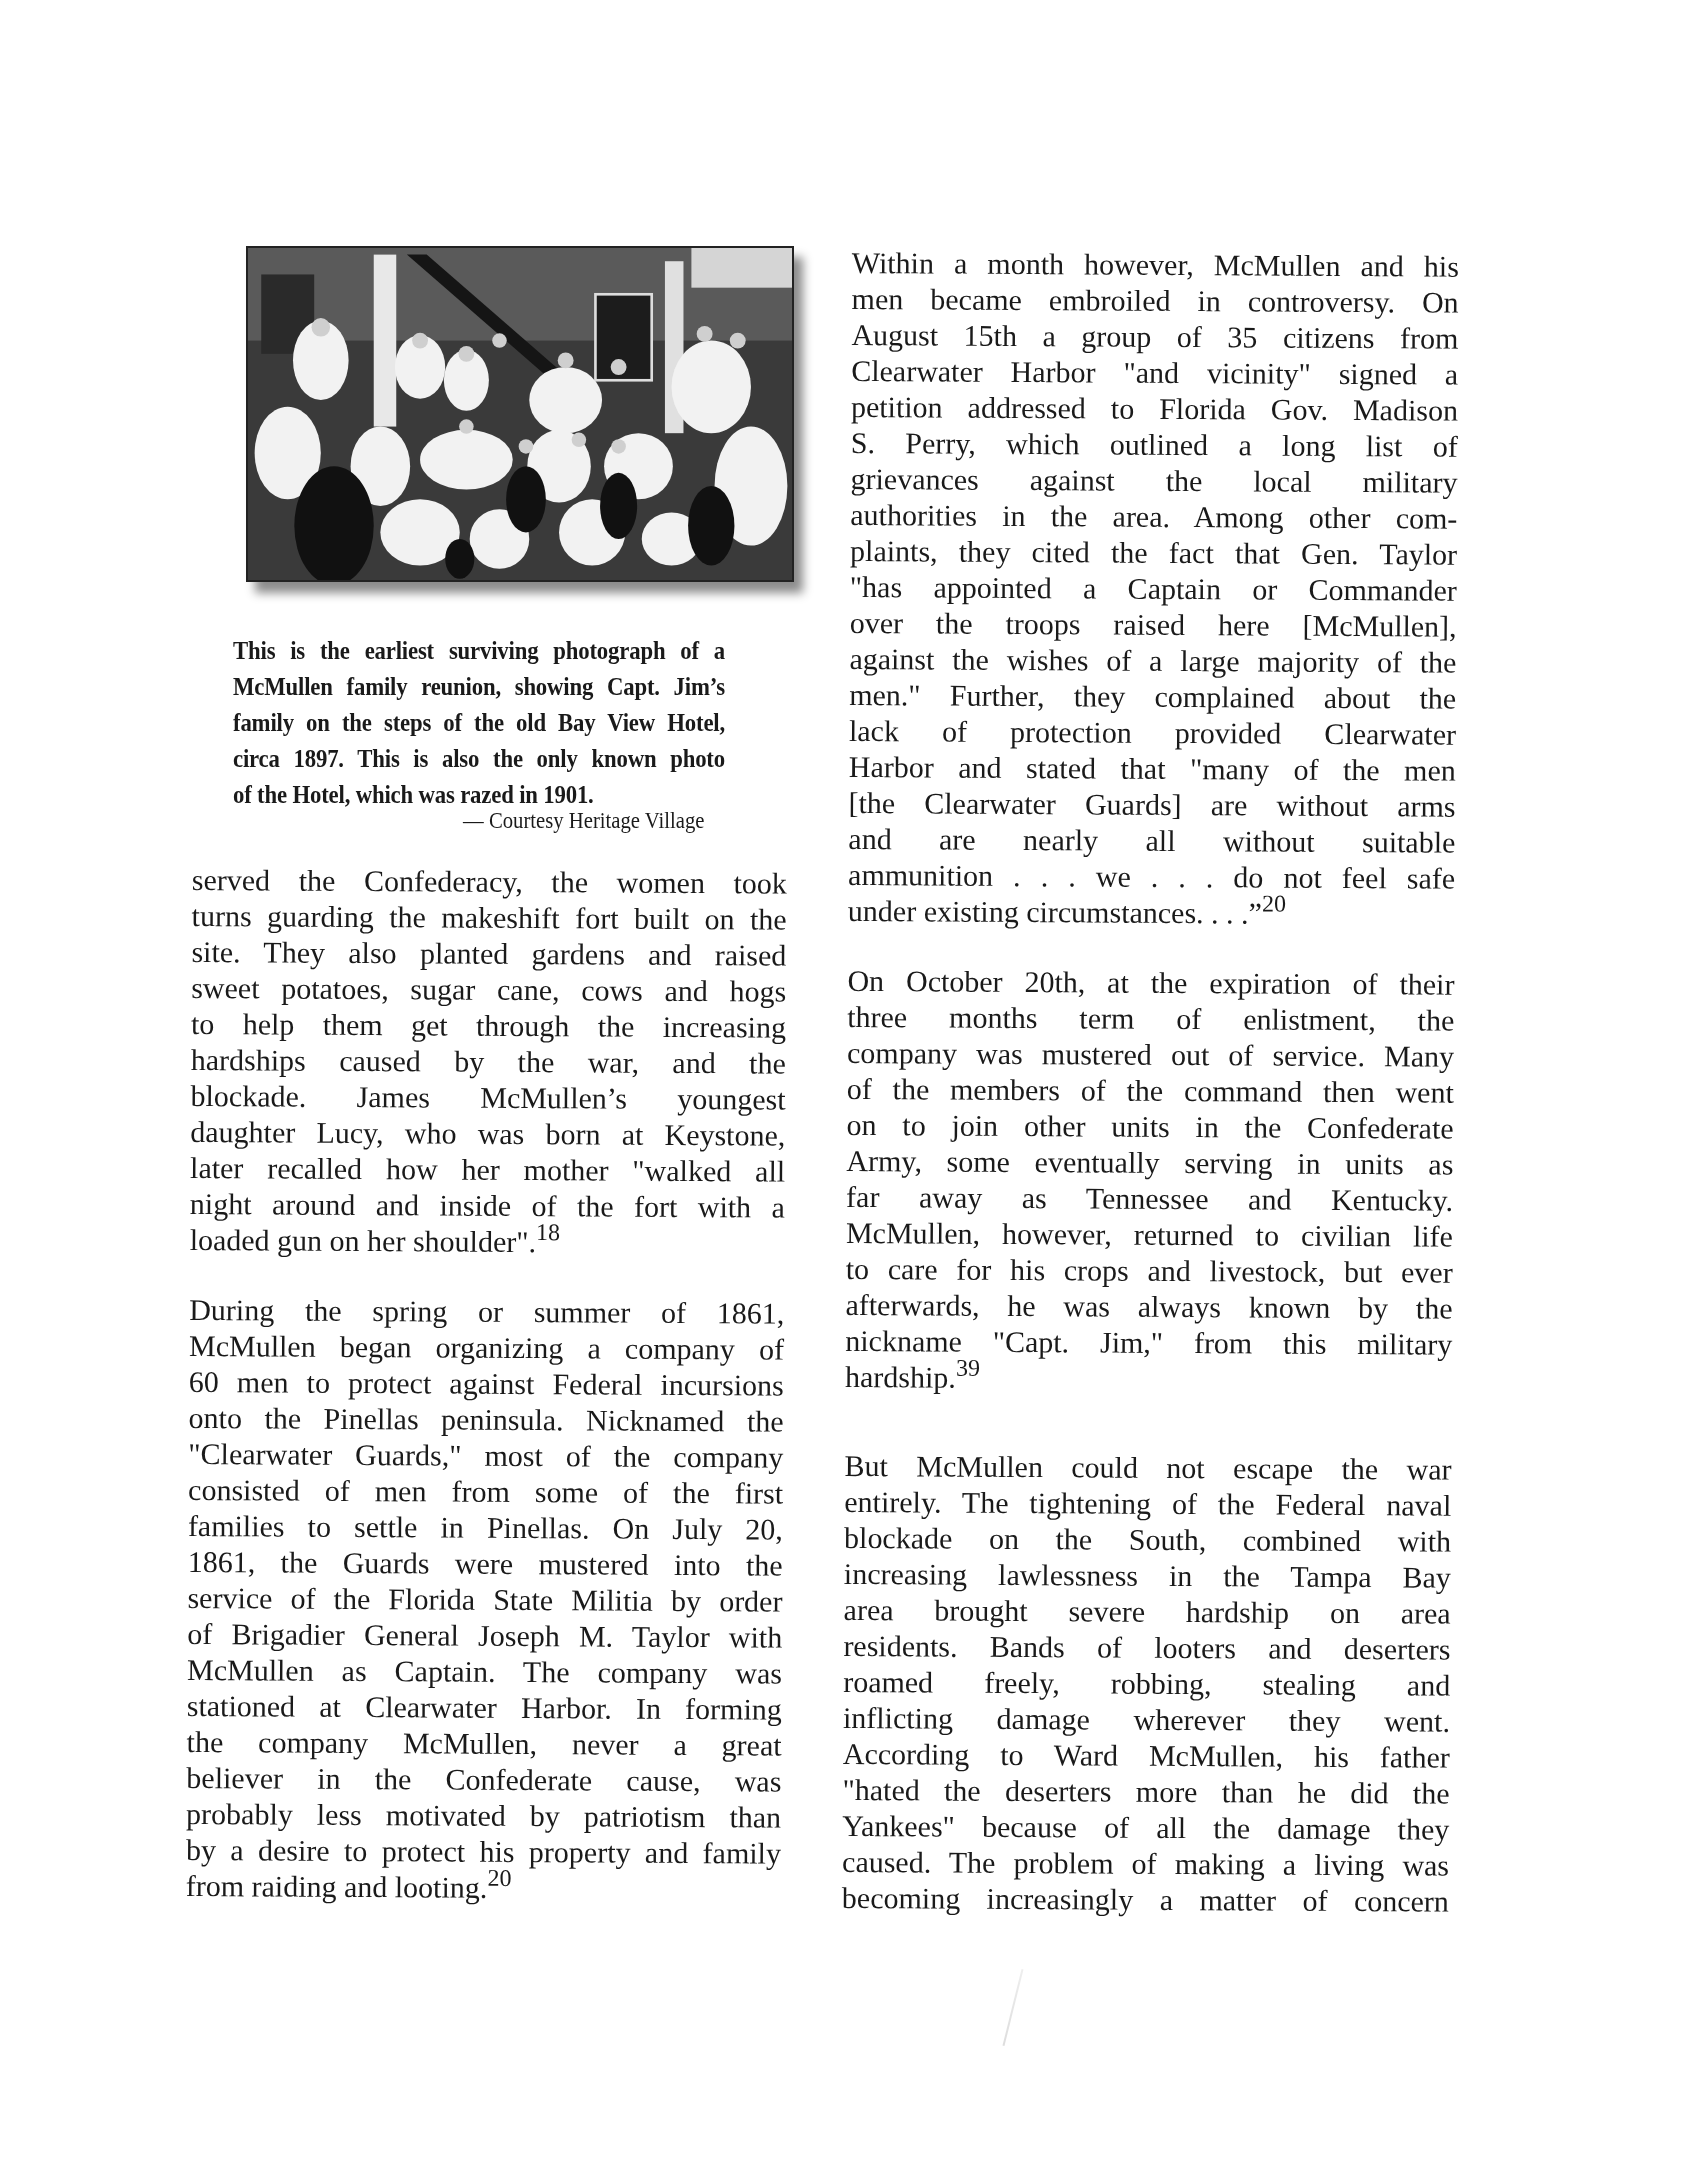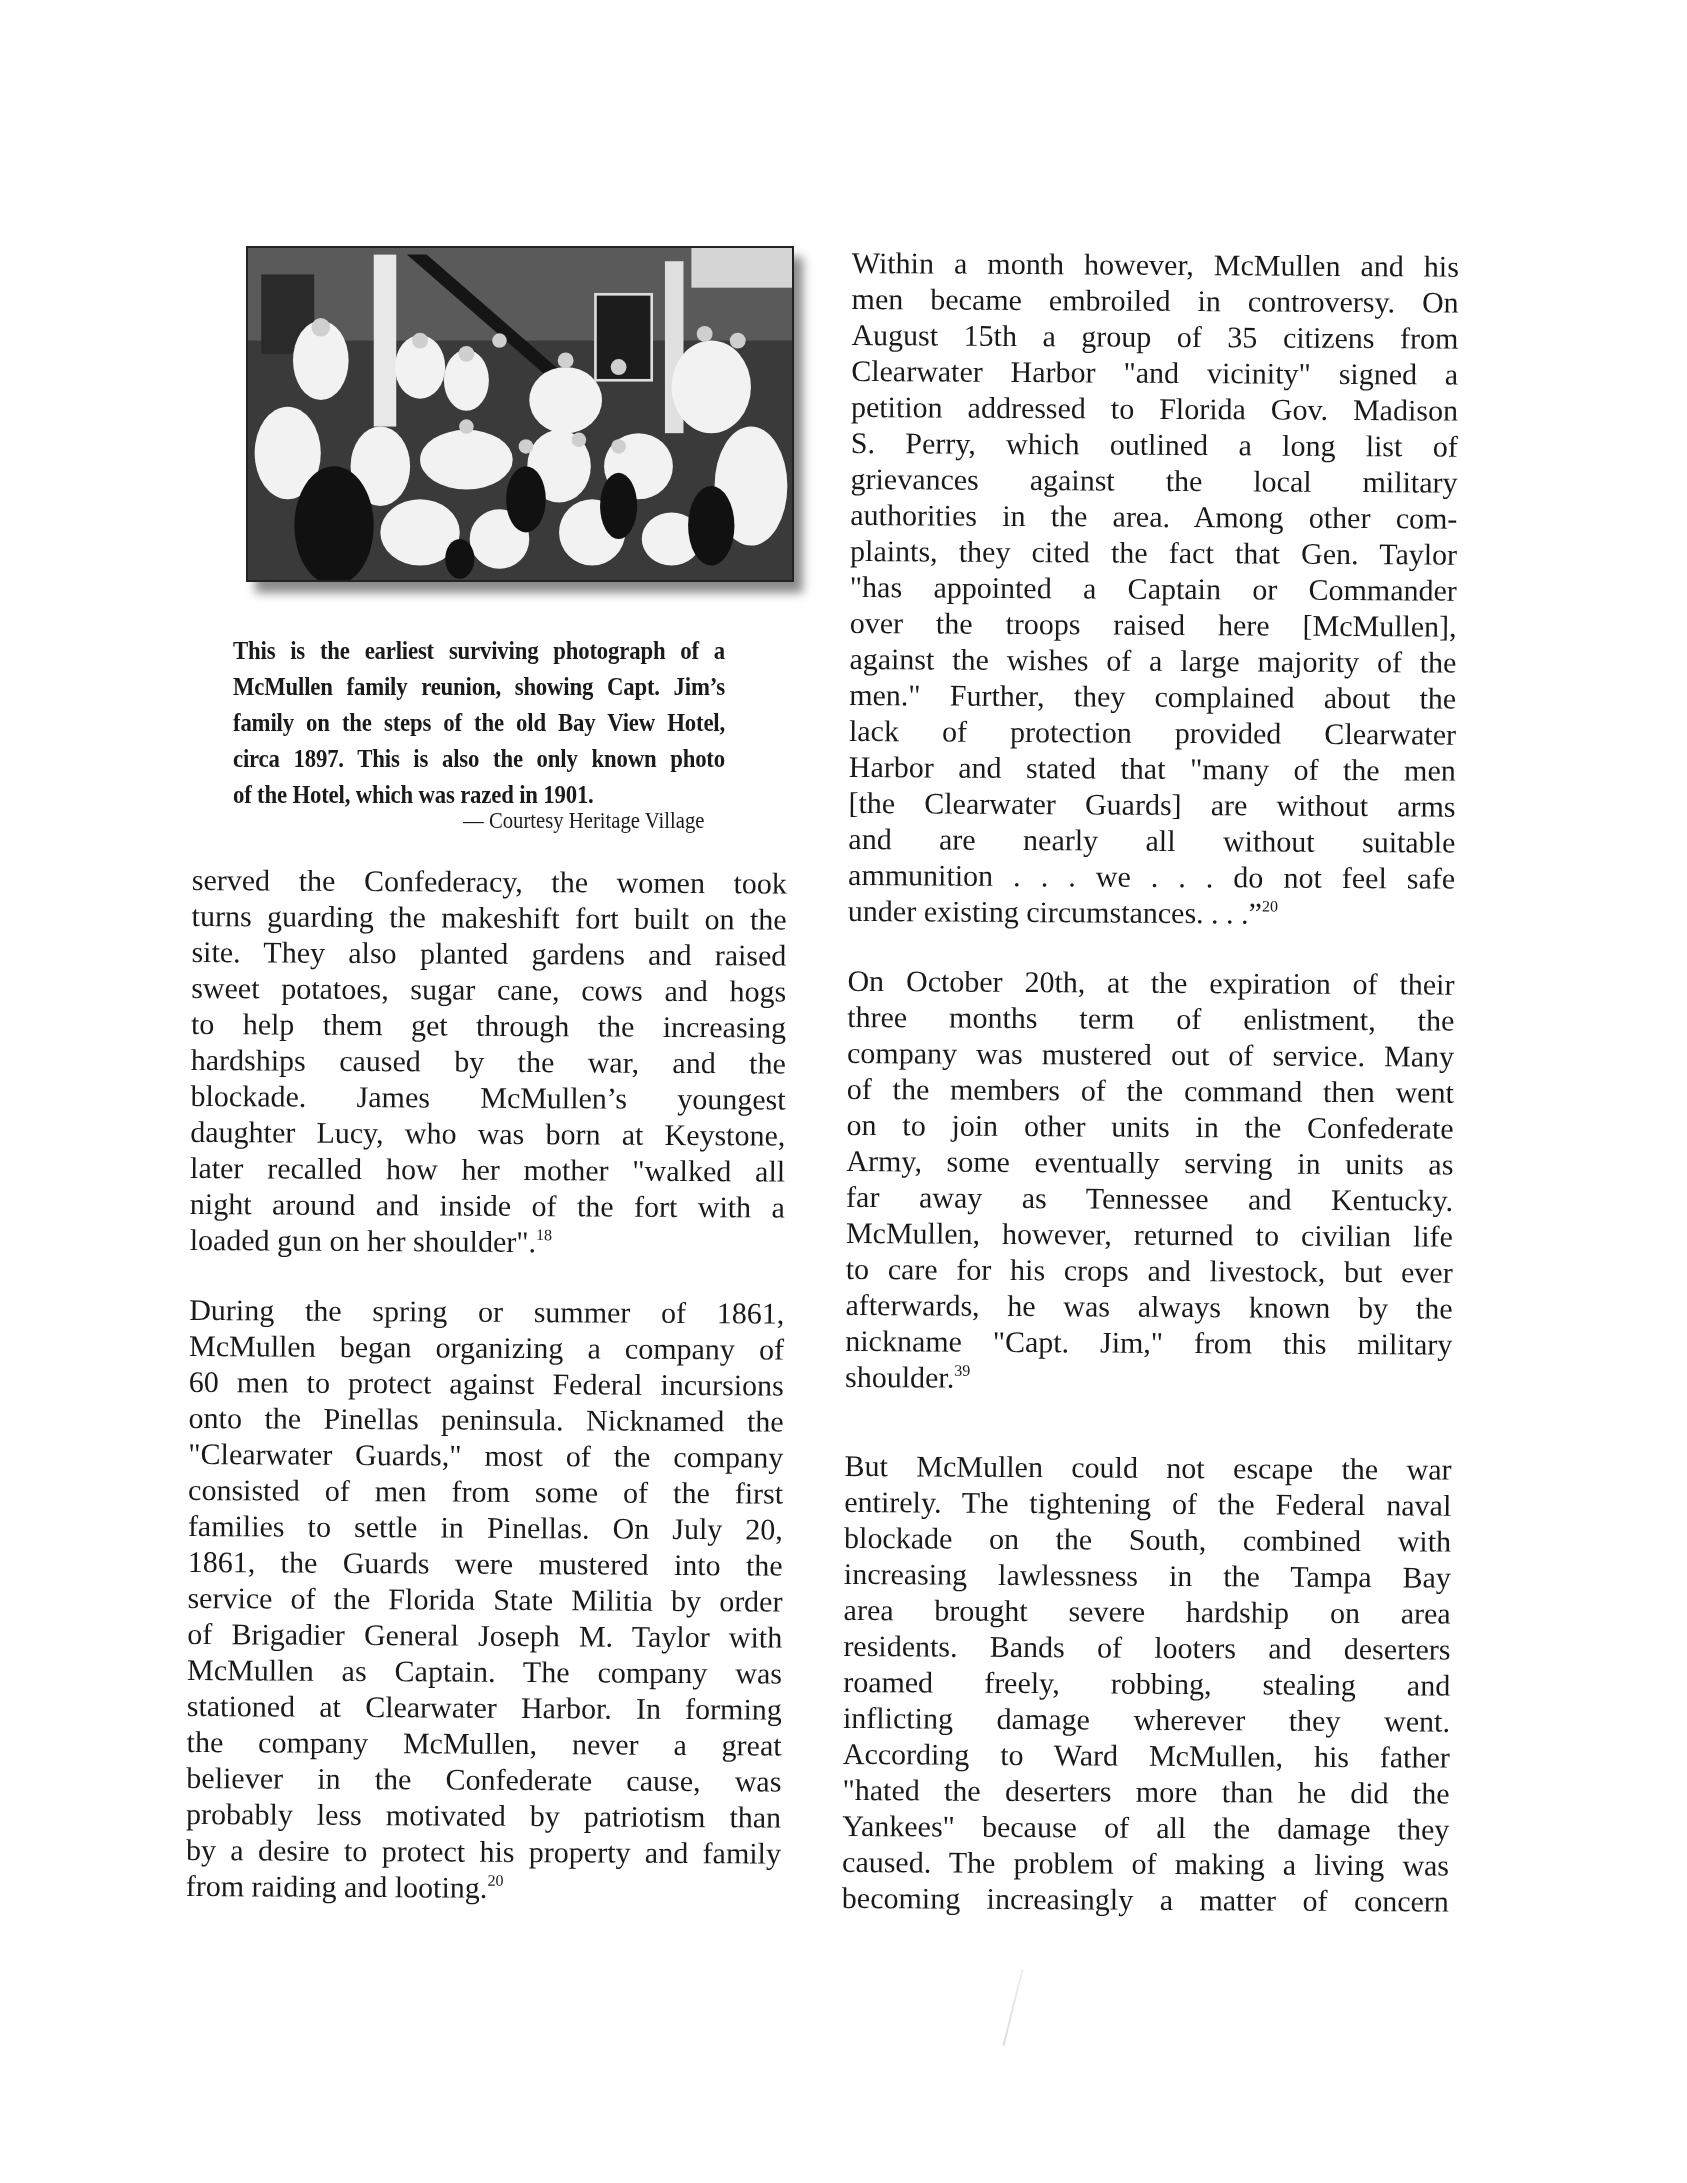--- a/index.html
+++ b/index.html
@@ -19,21 +19,21 @@
             font-family: "Liberation Serif", serif; transform: scaleX(0.92); transform-origin: left top; }
 
   .col { position: absolute; font-size: 30px; line-height: 36px; text-align: justify;
          font-family: "Liberation Serif", serif; transform-origin: left top; }
   .col p { margin: 0; }
   .col p + p { margin-top: 34px; }
   .col-left { left: 192px; top: 862px; width: 595px; transform: rotate(0.35deg); }
   .col-right { left: 852px; top: 245px; width: 607px; transform: rotate(0.35deg); }
   .line { display: block; text-align: justify; text-align-last: justify; white-space: nowrap; height: 36px; }
   .line.last { text-align-last: left; }
-  sup { font-size: 16px; line-height: 0; vertical-align: 12px; }
+  sup { font-size: 24px; line-height: 0; vertical-align: 12px; }
 
   .speck { position: absolute; left: 1012px; top: 1968px; width: 2px; height: 79px;
            background: linear-gradient(#ddd, #bbb); transform: rotate(14deg); opacity: 0.5; }
 </style>
 </head>
 <body>
 
 <div class="photo-wrap">
   <svg class="photo" viewBox="0 0 822 502" preserveAspectRatio="none">
     <rect width="822" height="502" fill="#3a3a3a"></rect>
@@ -158,21 +158,21 @@
     <span class="line">three months term of enlistment, the</span>
     <span class="line">company was mustered out of service. Many</span>
     <span class="line">of the members of the command then went</span>
     <span class="line">on to join other units in the Confederate</span>
     <span class="line">Army, some eventually serving in units as</span>
     <span class="line">far away as Tennessee and Kentucky.</span>
     <span class="line">McMullen, however, returned to civilian life</span>
     <span class="line">to care for his crops and livestock, but ever</span>
     <span class="line">afterwards, he was always known by the</span>
     <span class="line">nickname "Capt. Jim," from this military</span>
-    <span class="line last"><span>shoulder.</span><sup>39</sup></span>
+    <span class="line last"><span>hardship.</span><sup>39</sup></span>
   </p>
   <p style="margin-top:53px">
     <span class="line">But McMullen could not escape the war</span>
     <span class="line">entirely. The tightening of the Federal naval</span>
     <span class="line">blockade on the South, combined with</span>
     <span class="line">increasing lawlessness in the Tampa Bay</span>
     <span class="line">area brought severe hardship on area</span>
     <span class="line">residents. Bands of looters and deserters</span>
     <span class="line">roamed freely, robbing, stealing and</span>
     <span class="line">inflicting damage wherever they went.</span>

